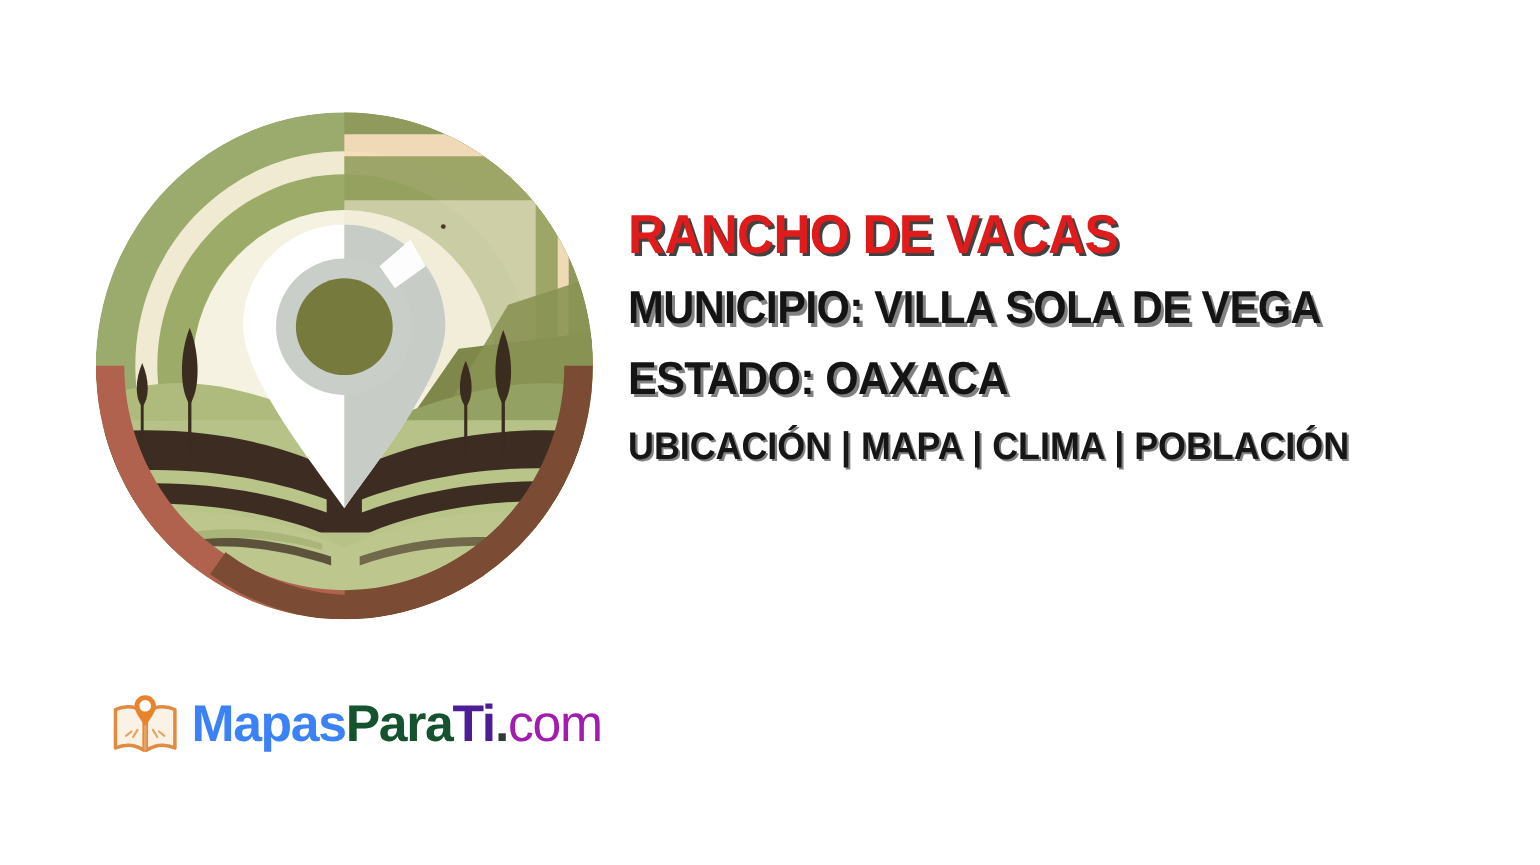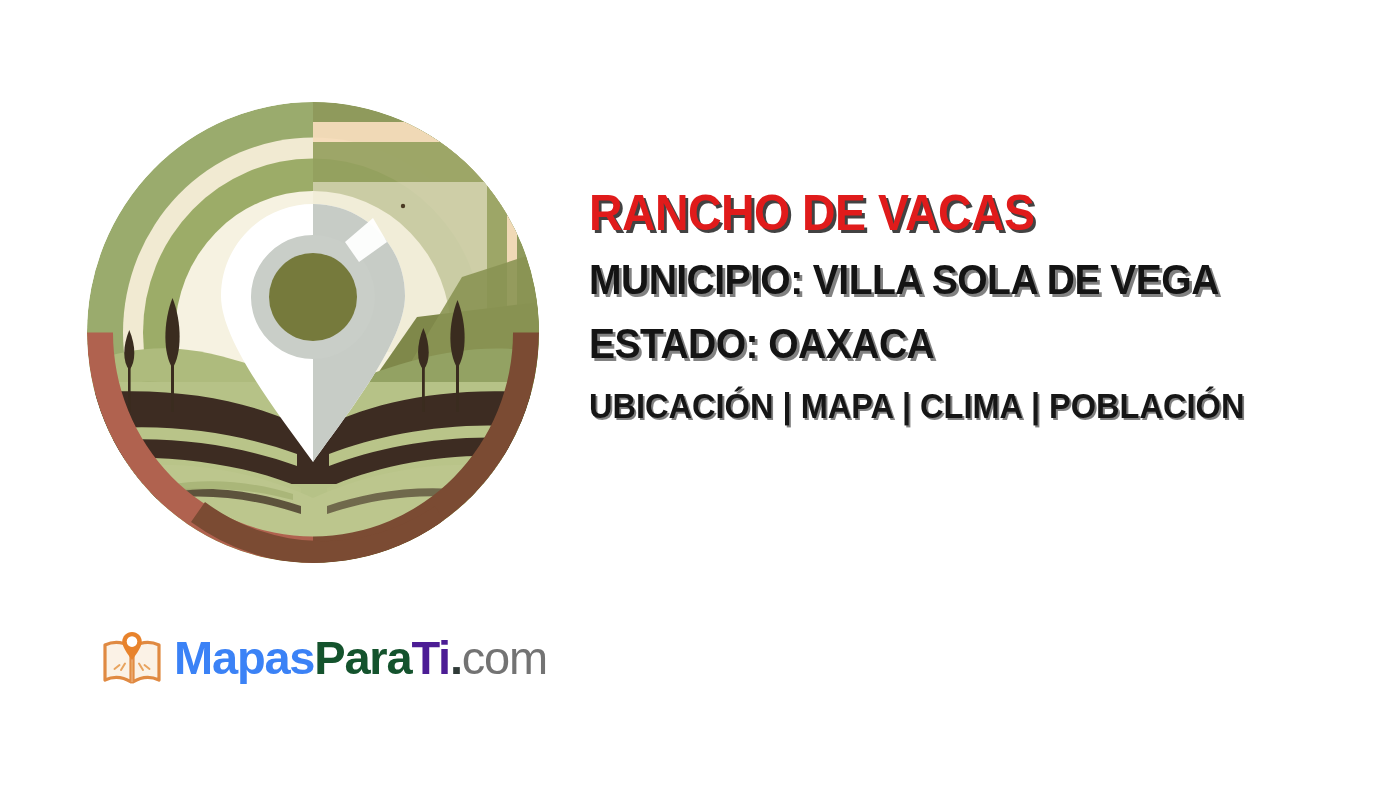--- a/index.html
+++ b/index.html
@@ -30,21 +30,21 @@
     width: 452px;
     height: 461px;
     border-radius: 50%;
     overflow: hidden;
   }
   .emblem svg { display: block; width: 100%; height: 100%; }
 
   
   .textblock {
     position: absolute;
-    left: 589px;
+    left: 571px;
     top: 178px;
     width: 800px;
   }
   .line {
     font-family: "Liberation Sans", sans-serif;
     font-weight: 700;
     letter-spacing: -0.6px;
     white-space: nowrap;
     transform: scaleX(0.93);
     transform-origin: left center;
@@ -92,21 +92,21 @@
     font-size: 47px;
     line-height: 52px;
     font-weight: 400;
     white-space: nowrap;
     letter-spacing: -1.2px;
   }
   .bt-mapas { color: #3b82f6; font-weight: 700; }
   .bt-para  { color: #14532d; font-weight: 700; }
   .bt-ti    { color: #4c1d95; font-weight: 700; }
   .bt-dot   { color: #2f3a37; font-weight: 700; }
-  .bt-com   { color: #737373; font-weight: 400; }
+  .bt-com   { color: #a21caf; font-weight: 400; }
 </style>
 </head>
 <body>
 
 <div id="stage">
 
   <div class="emblem">
     <svg viewBox="0 0 452 461" xmlns="http://www.w3.org/2000/svg" aria-hidden="true">
       <defs>
         <clipPath id="circClip">

